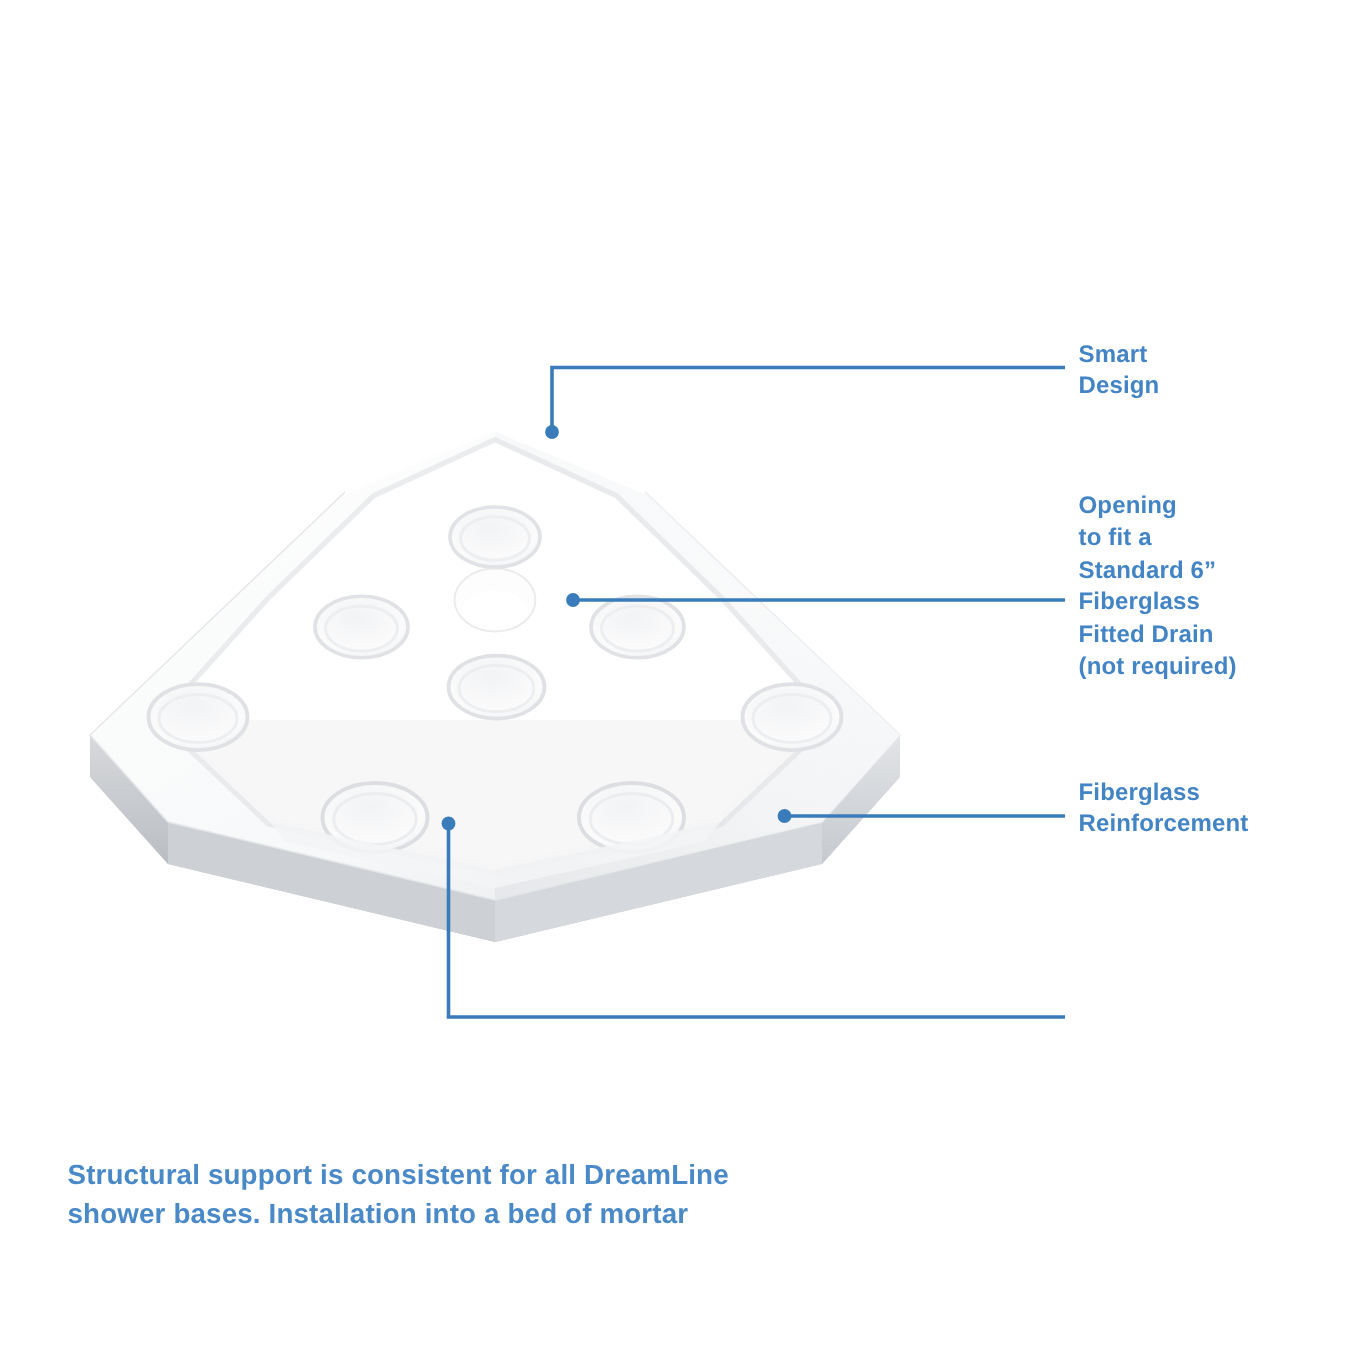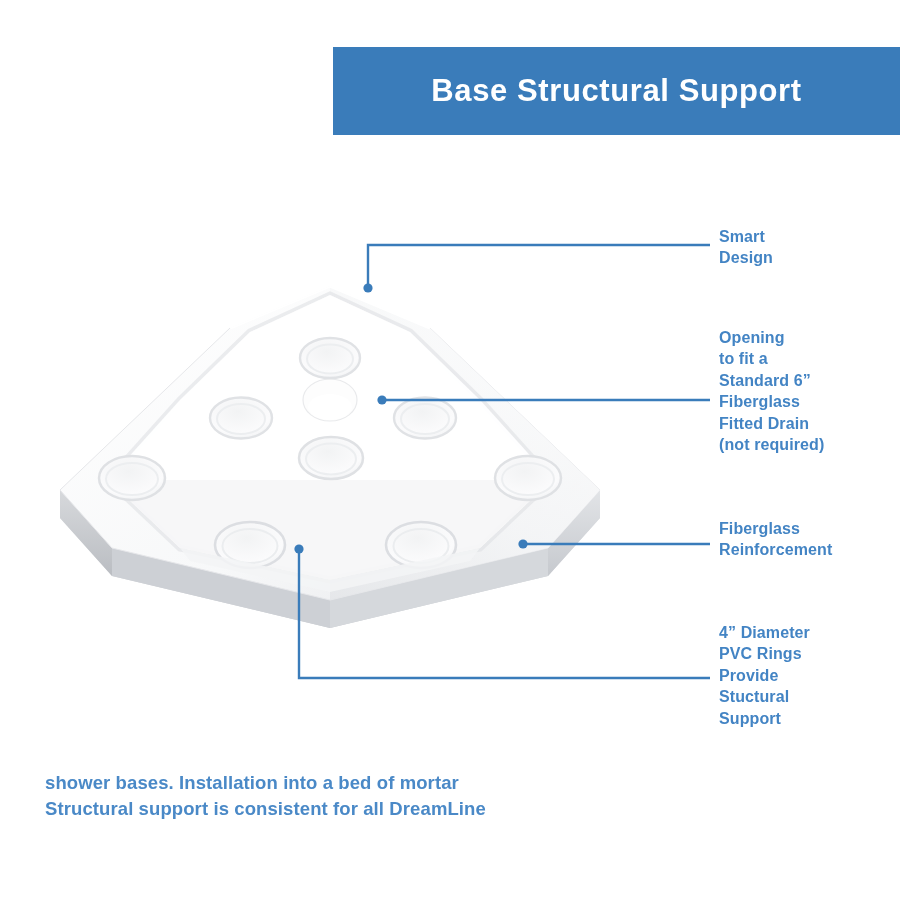--- a/index.html
+++ b/index.html
@@ -88,23 +88,20 @@
     line-height: 1.42;
     letter-spacing: 0.1px;
   }
   #bottom-caption .ln { display: block; white-space: nowrap; }
 </style>
 </head>
 <body>
 
 <div id="page">
 
-  <div id="header-banner">
-    <div id="header-title">Base Structural Support</div>
-  </div>
 
   <div id="product-figure">
     <svg width="700" height="400" viewBox="0 0 700 400" xmlns="http://www.w3.org/2000/svg">
       <defs>
 
         <filter id="texFilter" x="-10%" y="-10%" width="120%" height="120%">
           <feTurbulence type="fractalNoise" baseFrequency="0.62" numOctaves="4" seed="7" result="n"></feTurbulence>
           <feColorMatrix in="n" type="matrix" values="0 0 0 0 1  0 0 0 0 1  0 0 0 0 1  0.9 0.5 0.2 0 -0.35" result="t"></feColorMatrix>
           <feComposite in="t" in2="SourceGraphic" operator="atop"></feComposite>
         </filter>
@@ -283,26 +280,19 @@
     <span class="ln">Fiberglass</span>
     <span class="ln">Fitted Drain</span>
     <span class="ln">(not required)</span>
   </div>
 
   <div class="callout" id="callout-fiberglass">
     <span class="ln">Fiberglass</span>
     <span class="ln">Reinforcement</span>
   </div>
 
-  <div class="callout" id="callout-pvc-rings">
-    <span class="ln">4” Diameter</span>
-    <span class="ln">PVC Rings</span>
-    <span class="ln">Provide</span>
-    <span class="ln">Stuctural</span>
-    <span class="ln">Support</span>
-  </div>
 
   <div id="bottom-caption">
+    <span class="ln">Structural support is consistent for all DreamLine</span>
     <span class="ln">shower bases. Installation into a bed of mortar</span>
-    <span class="ln">Structural support is consistent for all DreamLine</span>
   </div>
 
 </div>
 
 </body></html>

